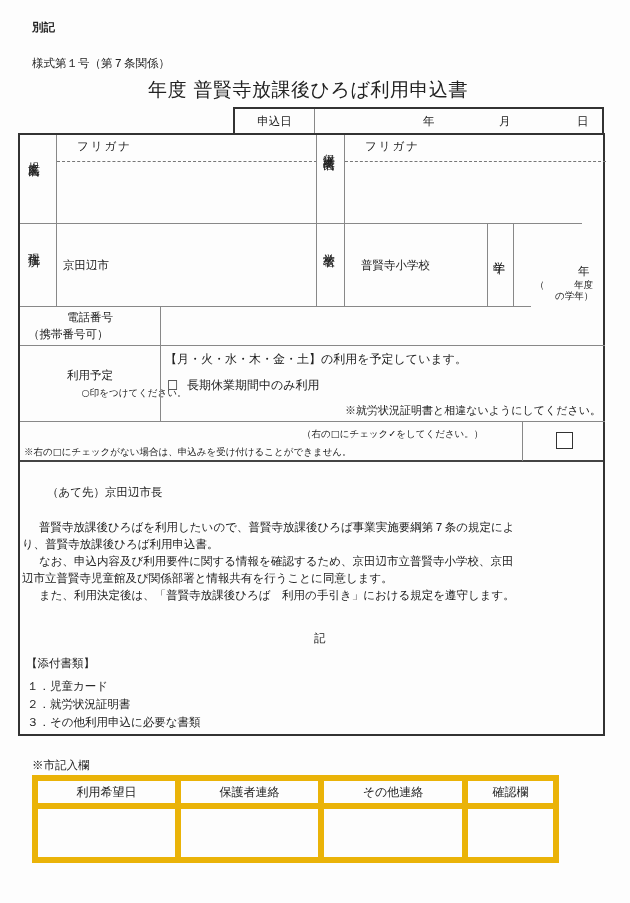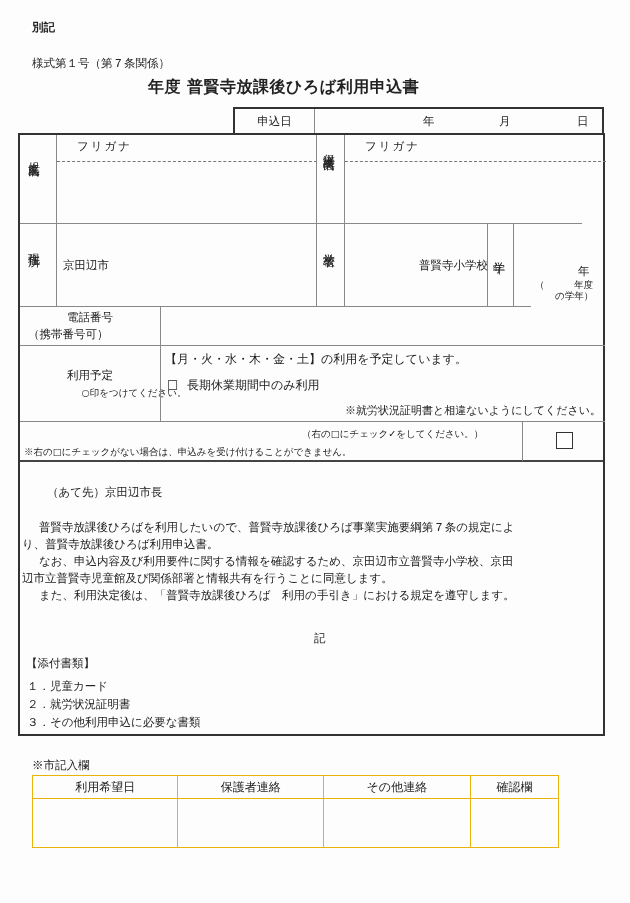--- a/index.html
+++ b/index.html
@@ -1,29 +1,29 @@
 <!DOCTYPE html>
 <html><head>
 <meta charset="utf-8">
 <style>
   html, body { margin:0; padding:0; background:#fdfdfd; }
   body { width:630px; height:903px; position:relative; overflow:hidden;
          font-family:"DejaVu Serif", "Liberation Serif", serif; color:#222; }
   .abs { position:absolute; }
   .t { font-size:11.5px; white-space:nowrap; }
   .small { font-size:9.5px; white-space:nowrap; }
-  .title { font-family:"DejaVu Sans","Liberation Sans",sans-serif; font-weight:bold; font-size:16px; letter-spacing:0.5px; }
+  .title { font-family:"DejaVu Sans","Liberation Sans",sans-serif; font-weight:normal; font-size:19px; letter-spacing:0.5px; }
   .vert { writing-mode:vertical-rl; text-orientation:upright; font-size:12px; letter-spacing:1px; line-height:1; }
   .box { position:absolute; box-sizing:border-box; }
   .bl { border-left:1px solid #888; }
   .bt { border-top:1px solid #888; }
   .dash { border-top:1px dashed #777; position:absolute; }
   .checkbox { position:absolute; width:17px; height:17px; border:1.2px solid #333; box-sizing:border-box; background:#fff; }
   table.city { position:absolute; left:32px; top:775px; width:527px; border-collapse:collapse; }
-  table.city td, table.city th { border:1px solid #eab308; font-weight:normal; font-size:12px; padding:0; }
+  table.city td, table.city th { border:6px solid #eab308; font-weight:normal; font-size:12px; padding:0; }
   table.city th { height:22px; }
   table.city td { height:48px; }
 </style>
 </head>
 <body>
 
 <div class="abs t" style="left:32px;top:20px;font-weight:bold;">別記</div>
 <div class="abs t" style="left:32px;top:56px;">様式第１号（第７条関係）</div>
 <div class="abs title" style="left:148px;top:77px;">年度 普賢寺放課後ひろば利用申込書</div>
 
@@ -53,21 +53,21 @@
 
   <div class="box bt" style="left:0;top:88px;width:562px;height:83px;">
     <div class="abs vert" style="left:8px;top:20px;">現住所</div>
     <div class="box bl" style="left:36px;top:0;width:260px;height:82px;">
       <span class="abs t" style="left:6px;top:34px;">京田辺市</span>
     </div>
     <div class="box bl" style="left:296px;top:0;width:28px;height:82px;">
       <div class="abs vert" style="left:6px;top:20px;">学校名</div>
     </div>
     <div class="box bl" style="left:324px;top:0;width:143px;height:82px;">
-      <span class="abs t" style="left:0;top:34px;width:143px;text-align:right;">普賢寺小学校</span>
+      <span class="abs t" style="left:16px;top:34px;width:143px;text-align:left;">普賢寺小学校</span>
     </div>
     <div class="box bl" style="left:467px;top:0;width:26px;height:82px;">
       <div class="abs vert" style="left:5px;top:28px;">学年</div>
     </div>
     <div class="box bl" style="left:493px;top:0;width:92px;height:82px;">
       <span class="abs t" style="left:64px;top:40px;">年</span>
       <span class="abs small" style="left:21px;top:55px;">（</span>
       <span class="abs small" style="left:60px;top:55px;">年度</span>
       <span class="abs small" style="left:41px;top:66px;">の学年）</span>
     </div>

